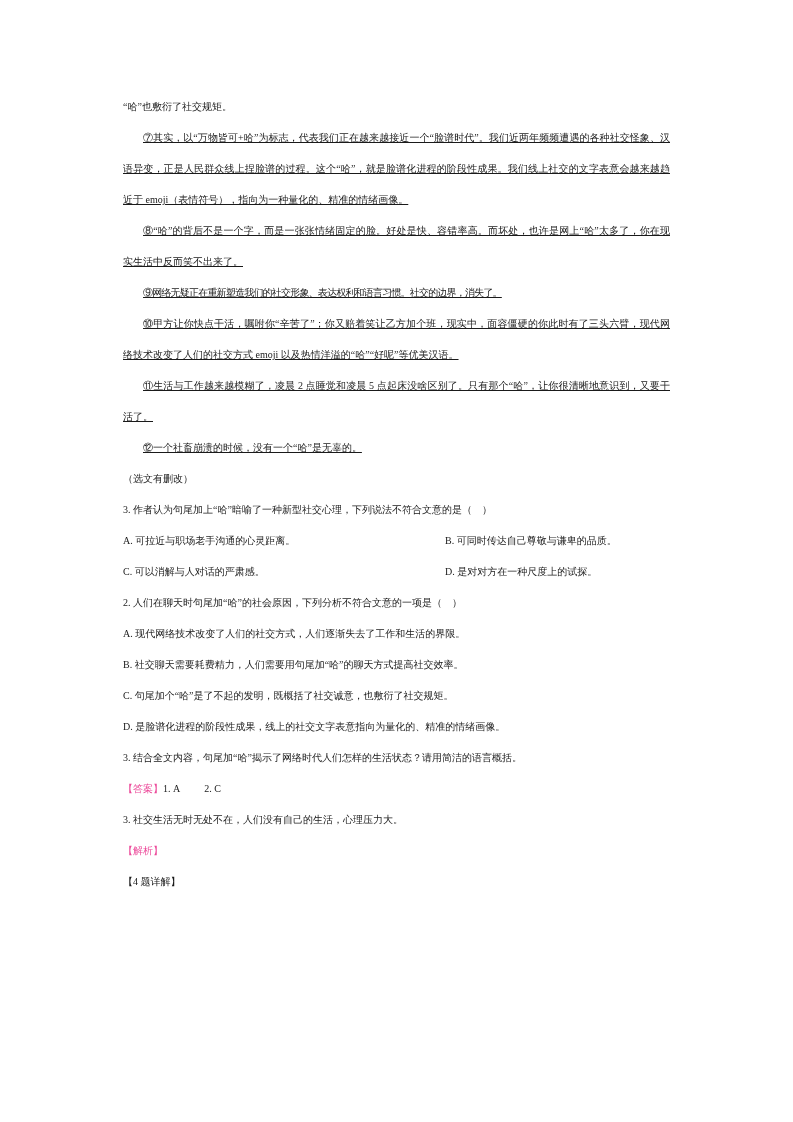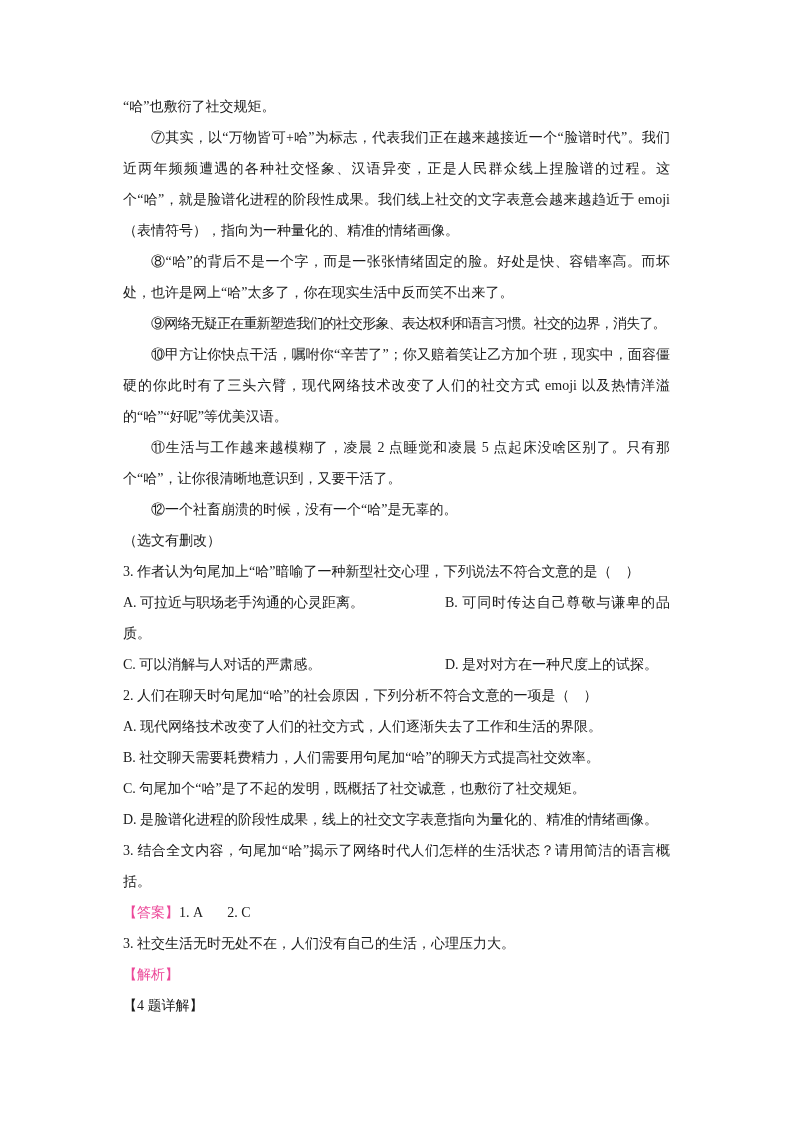--- a/index.html
+++ b/index.html
@@ -8,31 +8,31 @@
     background: #ffffff;
   }
   .page {
     position: relative;
     width: 793px;
     height: 1122px;
     background: #ffffff;
     box-sizing: border-box;
     padding: 91px 123px 0 123px;
     font-family: "Liberation Serif", "DejaVu Serif", serif;
-    font-size: 14px;
+    font-size: 10px;
     line-height: 31px;
     color: #1a1a1a;
     overflow: hidden;
   }
   .para {
     margin: 0;
     padding: 0;
     text-align: justify;
   }
-  .indent { text-indent: 2em; }
+  .indent { text-indent: 2em; text-decoration: underline; }
   .tight  { letter-spacing: -0.8px; }
   .right  { }
   .optcol {
     display: inline-block;
     width: 322px;
     vertical-align: top;
   }
   .blue { color: #ec4899; }
   .ans-gap { margin-left: 24px; }
 </style>

